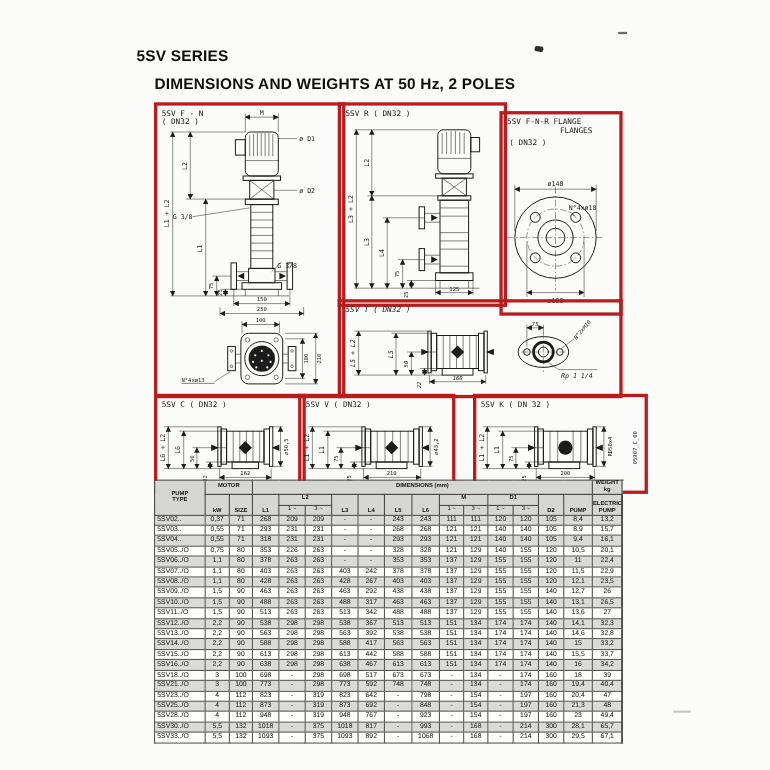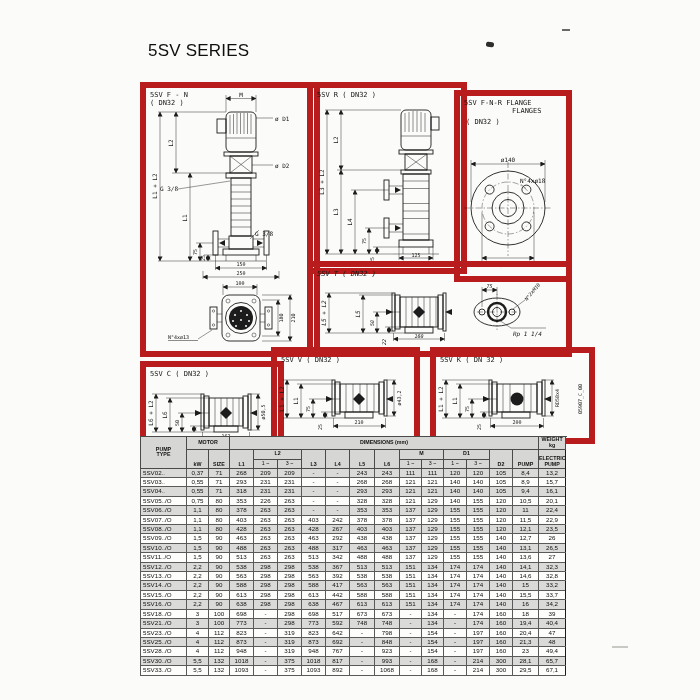--- a/index.html
+++ b/index.html
@@ -1,20 +1,20 @@
 <!DOCTYPE html>
 <html><head>
 <meta charset="utf-8">
 <style>
   html,body{margin:0;padding:0;background:#fff;}
   .page{position:relative;width:700px;height:700px;background:#fbfbf9;overflow:hidden;
         font-family:"Liberation Sans",sans-serif;color:#141414;}
-  .title{position:absolute;left:148px;top:44px;font-weight:normal;font-size:17px;
+  .title{position:absolute;left:124px;top:44px;font-weight:bold;font-size:14px;
          line-height:13px;letter-spacing:.2px;color:#0f0f0f;white-space:pre;}
-  .panel{position:absolute;border:6px solid #b91c1c;}
+  .panel{position:absolute;border:3px solid #b91c1c;margin-top:11px;}
   .panel svg{display:block;}
   svg text{font-family:"DejaVu Sans Mono","Liberation Mono",monospace;fill:#161616;}
   .pt{font-size:7px;}
   .tx{font-size:6px;}
   .ts{font-size:5px;}
   .s{stroke:#1c1c1c;stroke-width:.9;fill:none;}
   .s2{stroke:#1c1c1c;stroke-width:.5;fill:none;}
   .d{stroke:#1c1c1c;stroke-width:.45;fill:none;}
   .cl{stroke:#1c1c1c;stroke-width:.4;fill:none;stroke-dasharray:6 2 1.5 2;}
   .f{fill:#1c1c1c;stroke:none;}
@@ -37,21 +37,21 @@
 </head>
 <body>
 
 <div class="page">
 
   <div class="artifact" style="left:486px;top:42px;width:8px;height:5px;background:#2e2e2e;border-radius:2px;transform:rotate(8deg);"></div>
   <div class="artifact" style="left:562px;top:29px;width:8px;height:2px;background:#6a6a6a;"></div>
   <div class="artifact" style="left:612px;top:646px;width:16px;height:2px;background:#c8c8c4;"></div>
 
   <div class="title"><span>5SV SERIES</span><br>
-    </div>
+    <span>DIMENSIONS AND WEIGHTS AT 50 Hz, 2 POLES</span></div>
 
   <div class="panel" style="left:140px;top:82px;width:168px;height:263px;">
     <svg width="168" height="263" viewBox="0 0 168 263">
       <defs>
           <marker id="aF" markerWidth="5" markerHeight="5" refX="4.6" refY="2.5" orient="auto-start-reverse" markerUnits="userSpaceOnUse">
             <path d="M0,0L5,2.5L0,5Z" fill="#1c1c1c"></path>
           </marker>
         </defs>
       <text class="pt" x="4" y="9">5SV F - N</text>
       <text class="pt" x="4" y="17">( DN32 )</text>
@@ -409,21 +409,21 @@
         <line class="d" x1="200" y1="42" x2="212" y2="33"></line>
         <text class="ts" transform="translate(214,34) rotate(-50)">N°2xM10</text>
       </g>
       <g>
         <polyline class="d" points="186,53 198,61 233,61"></polyline>
         <text class="tx" x="200" y="69">Rp 1 1/4</text>
       </g>
     </svg>
   </div>
 
-  <div class="panel" style="left:140px;top:361px;width:132px;height:85px;">
+  <div class="panel" style="left:140px;top:347px;width:132px;height:85px;">
     <svg width="132" height="85" viewBox="0 0 132 85">
       <defs>
           <marker id="aC" markerWidth="5" markerHeight="5" refX="4.6" refY="2.5" orient="auto-start-reverse" markerUnits="userSpaceOnUse">
             <path d="M0,0L5,2.5L0,5Z" fill="#1c1c1c"></path>
           </marker>
         </defs>
       <text class="pt" x="4" y="9">5SV C ( DN32 )</text>
       <g>
         <rect class="s" x="55" y="27" width="3" height="36"></rect>
           <rect class="s" x="102" y="27" width="3" height="36"></rect>

